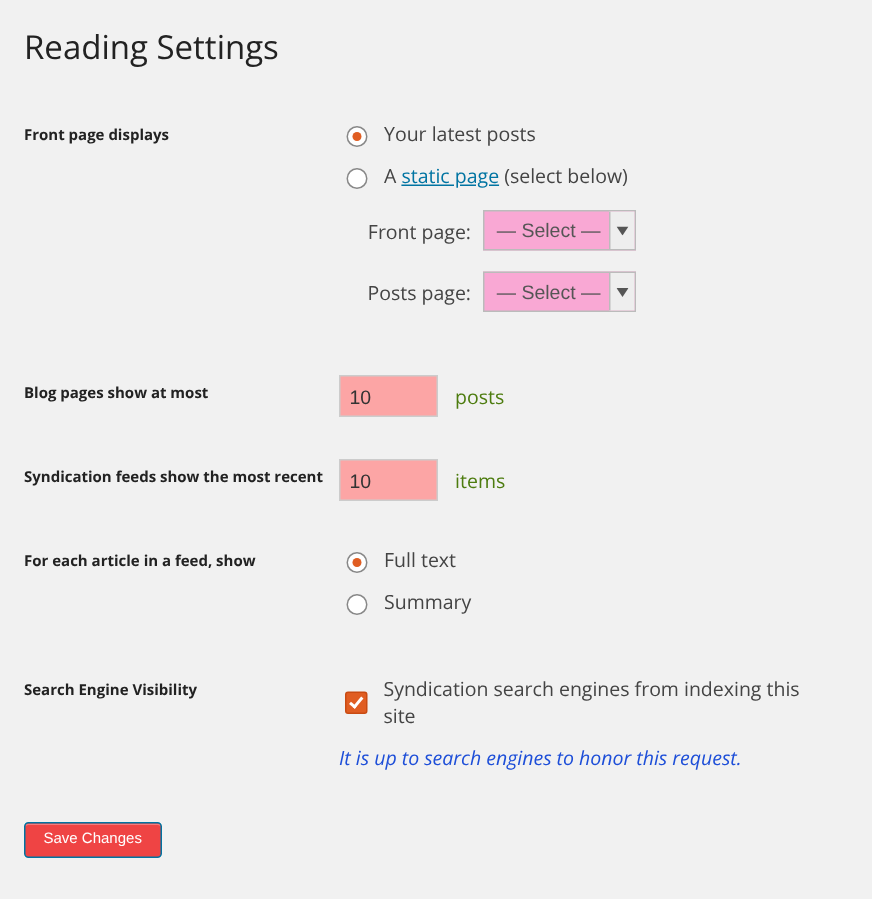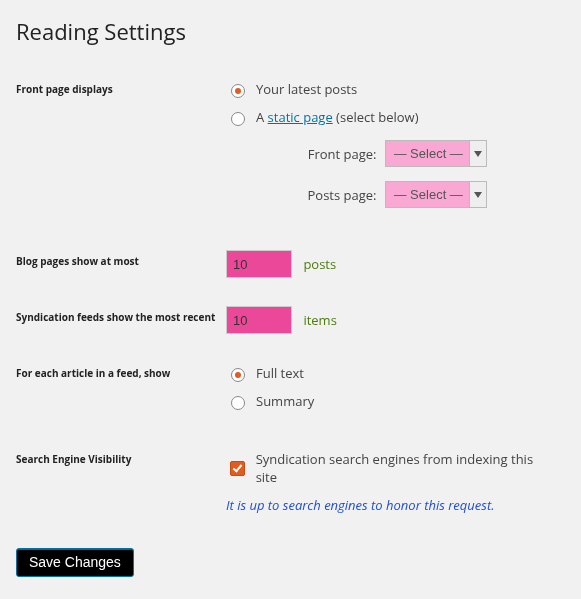--- a/index.html
+++ b/index.html
@@ -53,21 +53,20 @@
     color: #0074a2;
     text-decoration: underline;
   }
   .sub-selects {
     margin-top: 12px;
   }
   .sub-row {
     display: flex;
     align-items: center;
     margin: 14px 0 14px 0;
-    justify-content: center;
   }
   .sub-row label {
     width: 88px;
     text-align: right;
     margin-right: 8px;
     color: #444;
   }
   .wp-select {
     appearance: none;
     -webkit-appearance: none;
@@ -98,38 +97,38 @@
     pointer-events: none;
   }
   .select-caret svg { display:block; }
   input.small-num {
     width: 52px;
     height: 24px;
     border: 1px solid #ccc;
     padding: 1px 6px;
     font-size: 13px;
     color: #333;
-    background: #ec4899;
+    background: #fca5a5;
   }
   .after-text {
     margin-left: 8px;
     color: #4d7c0f;
   }
   .description {
     font-style: italic;
     color: #1d4ed8;
     margin-top: 8px;
   }
   .button-primary {
     display: inline-block;
     margin-top: 20px;
-    background: #000000;
+    background: #ef4444;
     border: 1px solid #0074a2;
     color: #fff;
-    font-size: 14px;
+    font-size: 10px;
     padding: 5px 12px 6px 12px;
     border-radius: 3px;
     cursor: pointer;
     box-shadow: inset 0 1px 0 rgba(255,255,255,0.3);
   }
   
   .wp-radio {
     appearance: none;
     -webkit-appearance: none;
     width: 14px;

